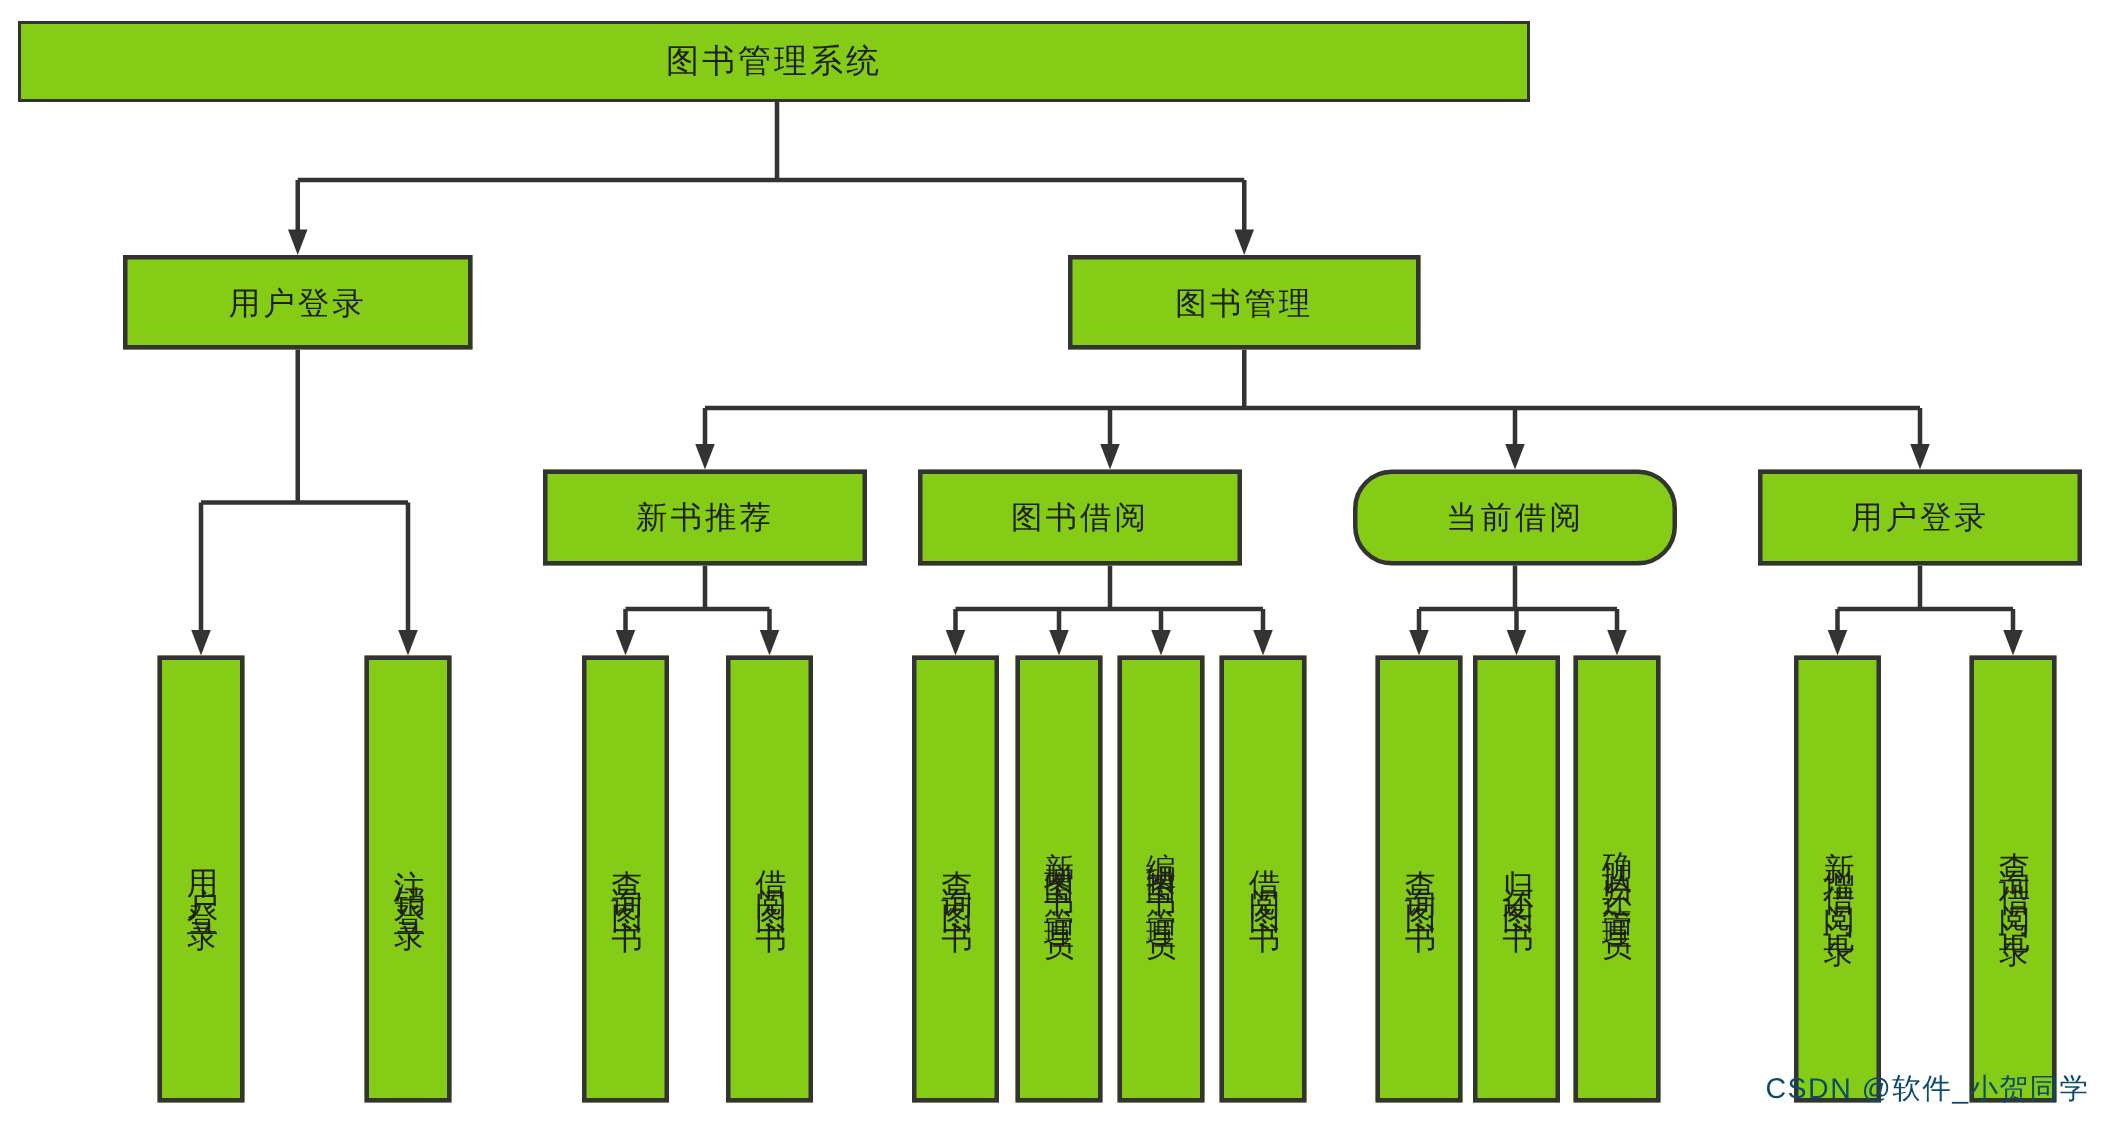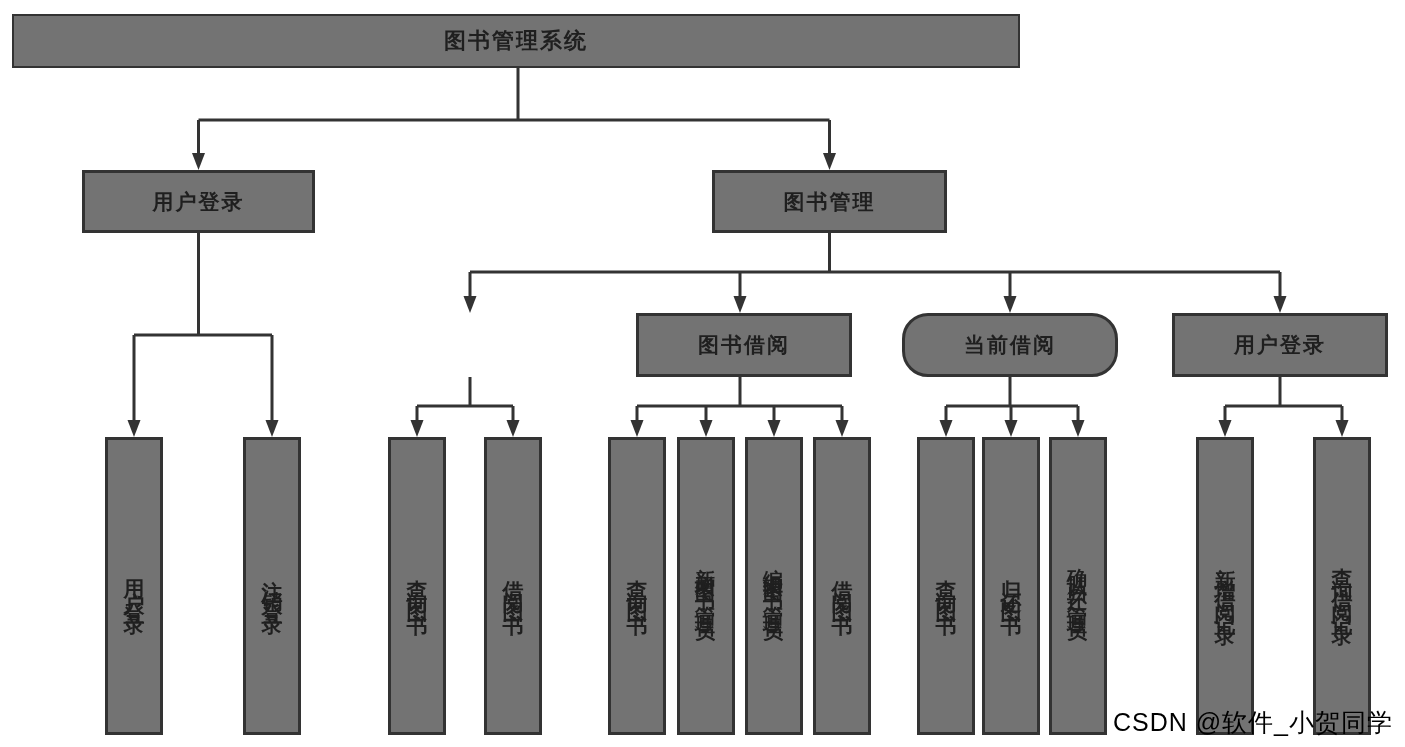--- a/index.html
+++ b/index.html
@@ -13,44 +13,43 @@
   }
   svg.wires {
     position: absolute;
     left: 0; top: 0;
     width: 1405px; height: 747px;
     z-index: 1;
   }
   .node {
     position: absolute;
     box-sizing: border-box;
-    background: #737373;
+    background: #84cc16;
     border: 3px solid #333333;
     color: #1f1f1f;
     display: flex;
     align-items: center;
     justify-content: center;
     z-index: 2;
     font-size: 21px;
     letter-spacing: 2px;
     white-space: nowrap;
-    font-weight: bold;
   }
   .node.root {
     left: 12px; top: 14px;
     width: 1008px; height: 54px;
     border-width: 2px;
     font-size: 22px;
   }
   .node.branch { height: 63px; top: 170px; }
   #n-user-login { left: 82px;  width: 233px; }
   #n-book-mgmt  { left: 712px; width: 235px; text-align: center; }
   .node.mid { top: 313px; width: 216px; height: 64px; }
   #n-nbr { left: 362px;  }
-  #n-bb  { left: 636px;  }
+  #n-bb  { left: 612px;  }
   #n-cb  { left: 902px; border-radius: 26px;  }
   #n-br  { left: 1172px; }
   .node.leaf {
     top: 437px;
     width: 58px; height: 298px;
     writing-mode: vertical-rl;
     letter-spacing: 0.55em;
     font-size: 21px;
     overflow: hidden;
   }
@@ -68,22 +67,22 @@
   #l-bb-b      { left: 813px;  }
   #l-cb-q      { left: 917px;  }
   #l-cb-r      { left: 982px;  }
   #l-cb-c      { left: 1049px; }
   #l-br-a      { left: 1196px; }
   #l-br-q      { left: 1313px; }
   .watermark {
     position: absolute;
     right: 12px;
     bottom: 8px;
-    color: #000000;
-    font-size: 25px;
+    color: #0c4a6e;
+    font-size: 19px;
     letter-spacing: 1px;
     z-index: 3;
   }
 </style>
 </head>
 <body>
 
 <div class="canvas">
 
   <svg class="wires" viewBox="0 0 1405 747" xmlns="http://www.w3.org/2000/svg">
@@ -116,20 +115,21 @@
       <polygon points="1218.5,420 1231.5,420 1225,437"></polygon>
       <polygon points="1335.5,420 1348.5,420 1342,437"></polygon>
     </g>
   </svg>
 
   <div class="node root" id="n-root">图书管理系统</div>
 
   <div class="node branch" id="n-user-login">用户登录</div>
   <div class="node branch" id="n-book-mgmt">图书管理</div>
 
+  <div class="node mid" id="n-nbr">新书推荐</div>
   <div class="node mid" id="n-bb">图书借阅</div>
   <div class="node mid" id="n-cb">当前借阅</div>
   <div class="node mid" id="n-br">用户登录</div>
 
   <div class="node leaf" id="l-ul-login">用户登录</div>
   <div class="node leaf" id="l-ul-logout">注销登录</div>
 
   <div class="node leaf" id="l-nbr-q">查询图书</div>
   <div class="node leaf" id="l-nbr-b">借阅图书</div>
 

